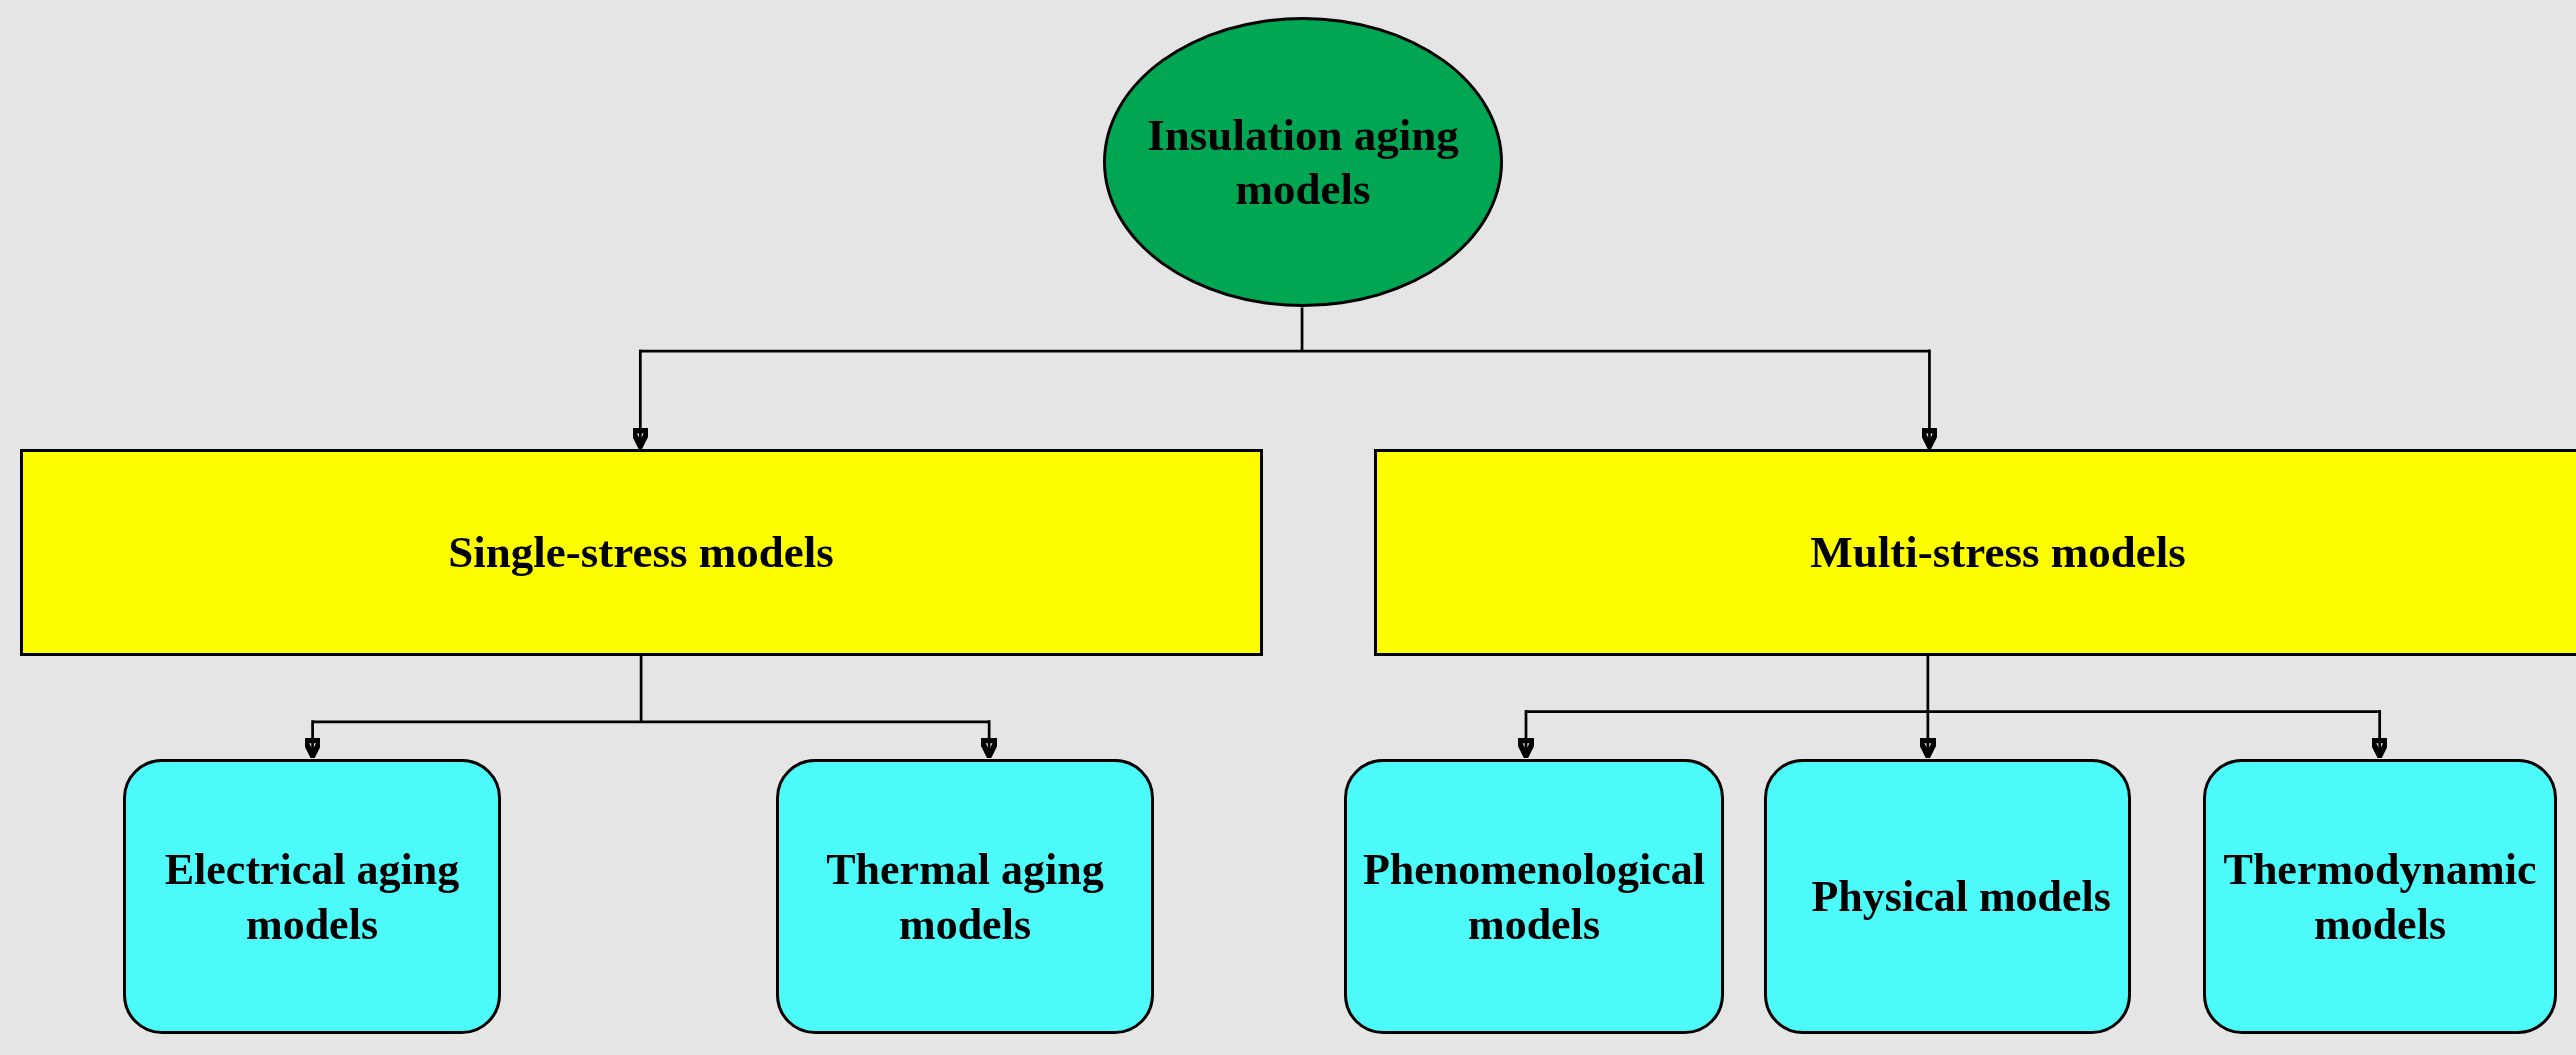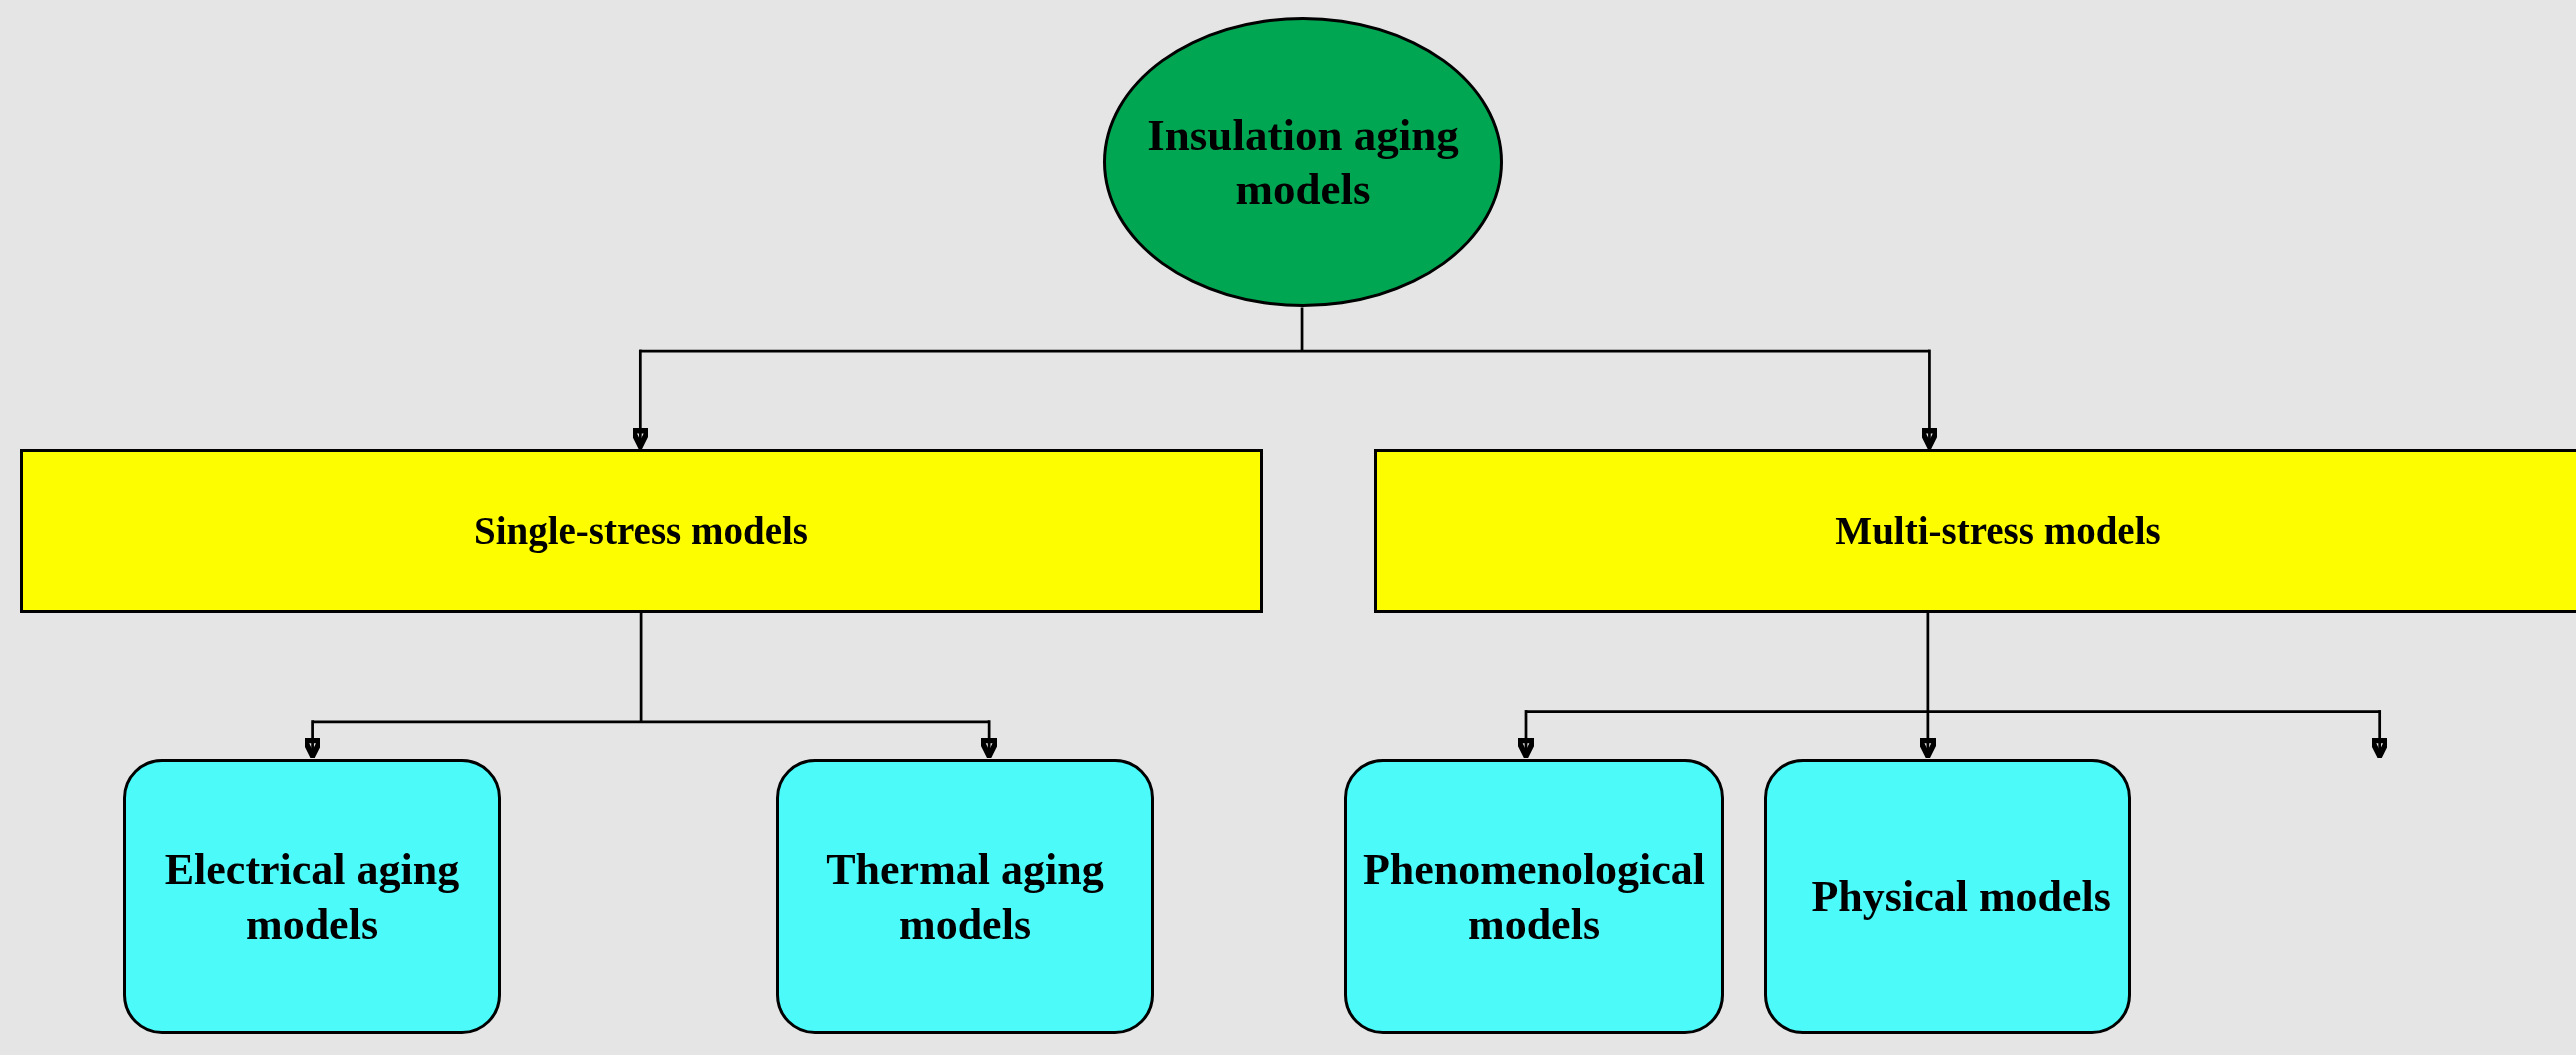--- a/index.html
+++ b/index.html
@@ -45,24 +45,24 @@
     width: 400px; height: 290px;
     background: #00a651;
     border: 3.1px solid #000000;
     border-radius: 50%;
     font-size: 45px;
     line-height: 1.2;
   }
   .node-root .label { max-width: 336px; }
   .node-branch {
     top: 449px;
-    height: 164px;
+    height: 207px;
     background: #fdfd00;
     border: 3.9px solid #000000;
-    font-size: 39px;
+    font-size: 45px;
     line-height: 1.15;
     text-align: center;
   }
   .node-branch-single { left: 19.5px;   width: 1243px; }
   .node-branch-multi  { left: 1374px; width: 1248px; }
   .node-leaf {
     top: 759px;
     height: 275px;
     background: #4dfafa;
     border: 3.9px solid #000000;
@@ -123,15 +123,18 @@
   </div>
 
   <div class="node node-leaf node-leaf-phenomenological">
     <span class="label">Phenomenological models</span>
   </div>
 
   <div class="node node-leaf node-leaf-physical">
     <span class="label">Physical models</span>
   </div>
 
+  <div class="node node-leaf node-leaf-thermodynamic">
+    <span class="label">Thermodynamic models</span>
+  </div>
 
 </div>
 
 
 </body></html>

